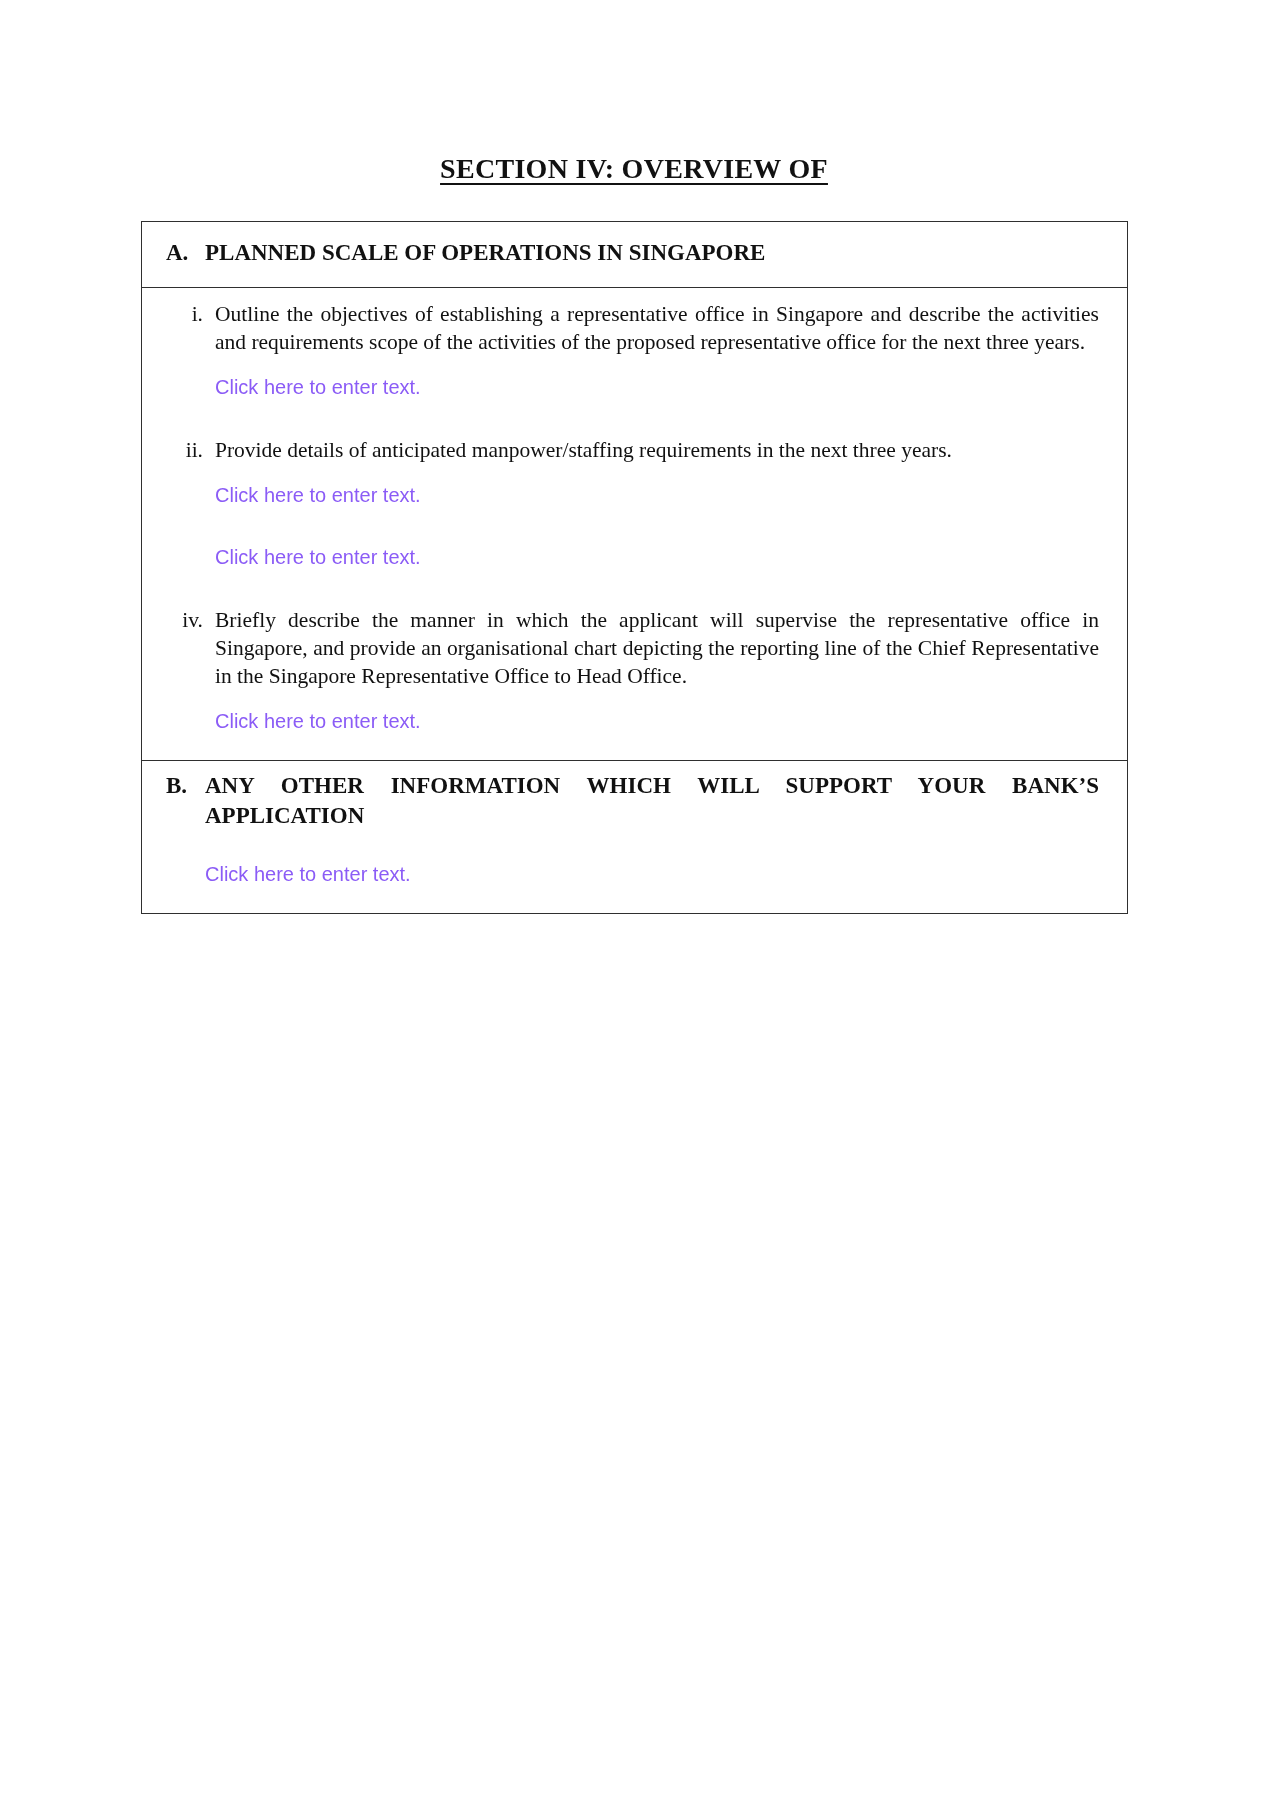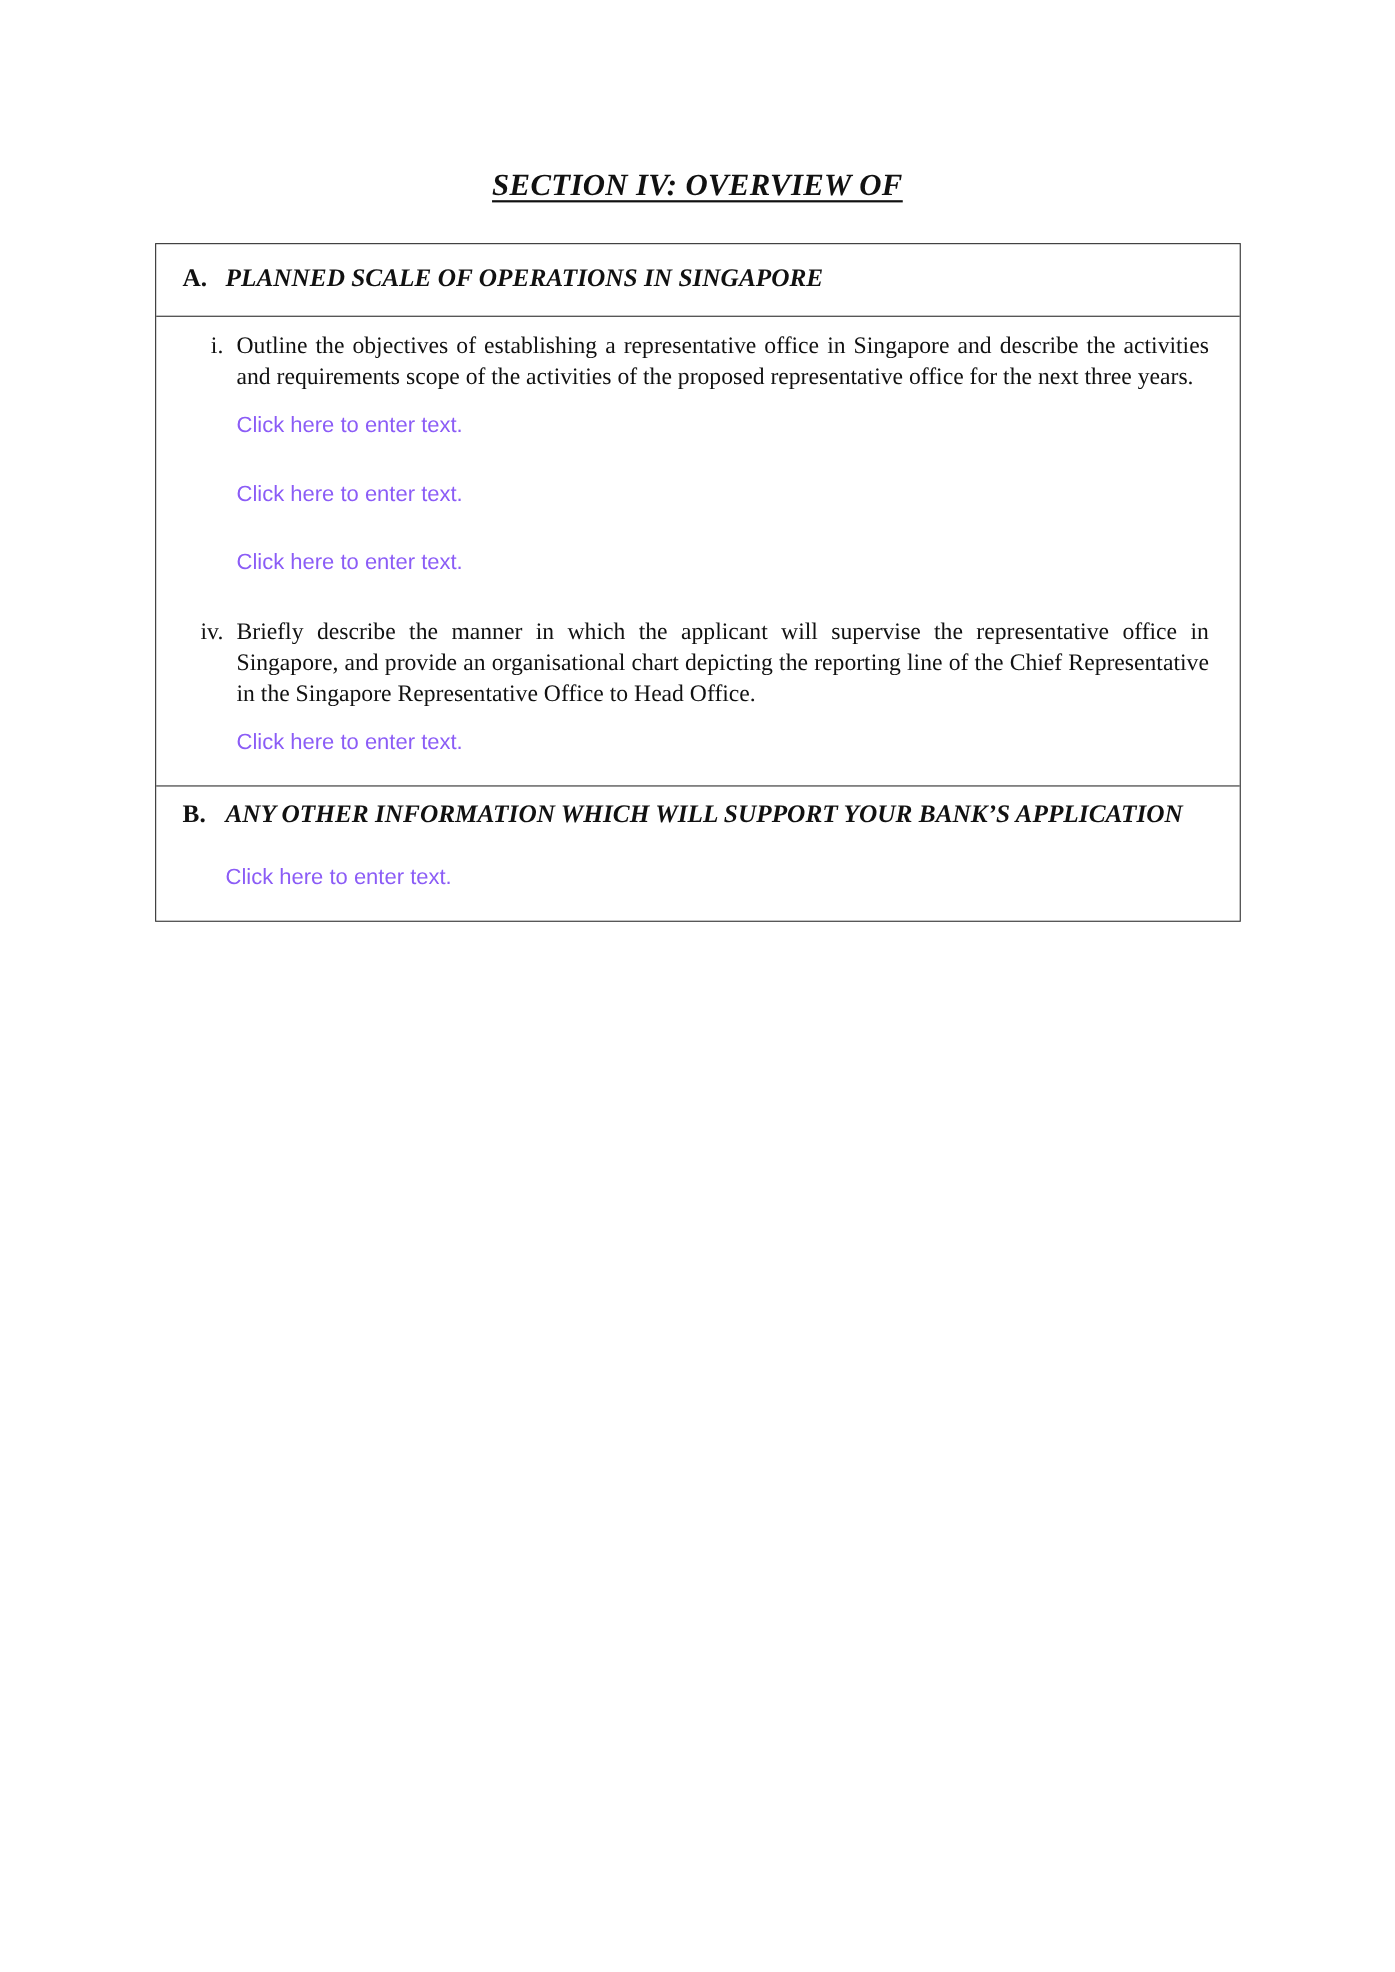--- a/index.html
+++ b/index.html
@@ -19,21 +19,20 @@
     text-align: center;
     font-weight: bold;
     font-size: 28px;
     line-height: 38px;
     letter-spacing: 0.3px;
   }
   .title-line {
     text-decoration: underline;
     text-decoration-thickness: 2px;
     text-underline-offset: 5px;
-    font-style: italic;
   }
 
   
   .doc-table {
     margin-left: 141px;
     margin-top: 33px;
     width: 987px;
     border: 1px solid #2f2f2f;
     background: #ffffff;
   }
@@ -52,21 +51,20 @@
   .row-a-header { padding: 16px 28px 19px 24px; }
   .row-b { padding: 10px 28px 20px 24px; }
 
   .section-marker {
     flex: 0 0 39px;
     font-weight: bold;
   }
   .section-heading {
     flex: 1;
     text-align: justify;
-    font-style: italic;
   }
 
   
   .row-a-body {
     padding: 12px 28px 26px 24px;
     font-size: 21.5px;
   }
   .qa-item {
     display: flex;
     margin-bottom: 18px;
@@ -114,20 +112,24 @@
   </div>
 
   <div class="row row-a-body">
 
     <div class="qa-item">
       <div class="qa-marker">i.</div>
       <div class="qa-text">Outline the objectives of establishing a representative office in Singapore and describe the activities and requirements scope of the activities of the proposed representative office for the next three years.</div>
     </div>
     <div class="placeholder-row">Click here to enter text.</div>
 
+    <div class="qa-item">
+      <div class="qa-marker">ii.</div>
+      <div class="qa-text">Provide details of anticipated manpower/staffing requirements in the next three years.</div>
+    </div>
     <div class="placeholder-row">Click here to enter text.</div>
 
     <div class="placeholder-row">Click here to enter text.</div>
 
     <div class="qa-item">
       <div class="qa-marker">iv.</div>
       <div class="qa-text">Briefly describe the manner in which the applicant will supervise the representative office in Singapore, and provide an organisational chart depicting the reporting line of the Chief Representative in the Singapore Representative Office to Head Office.</div>
     </div>
     <div class="placeholder-row last">Click here to enter text.</div>
 

